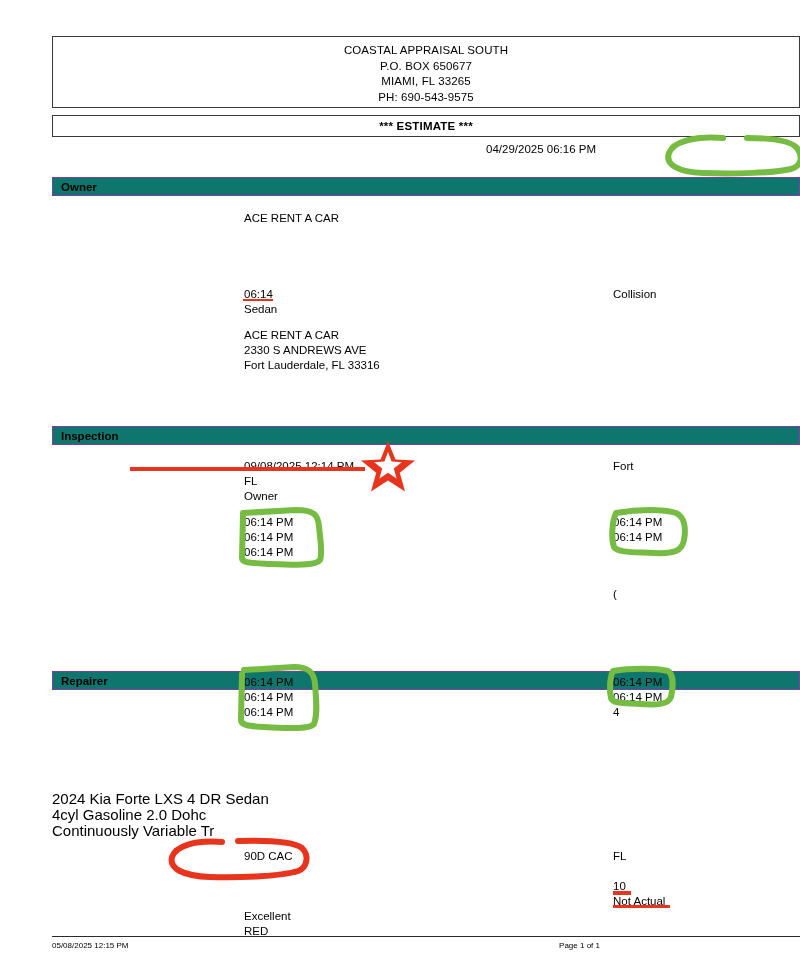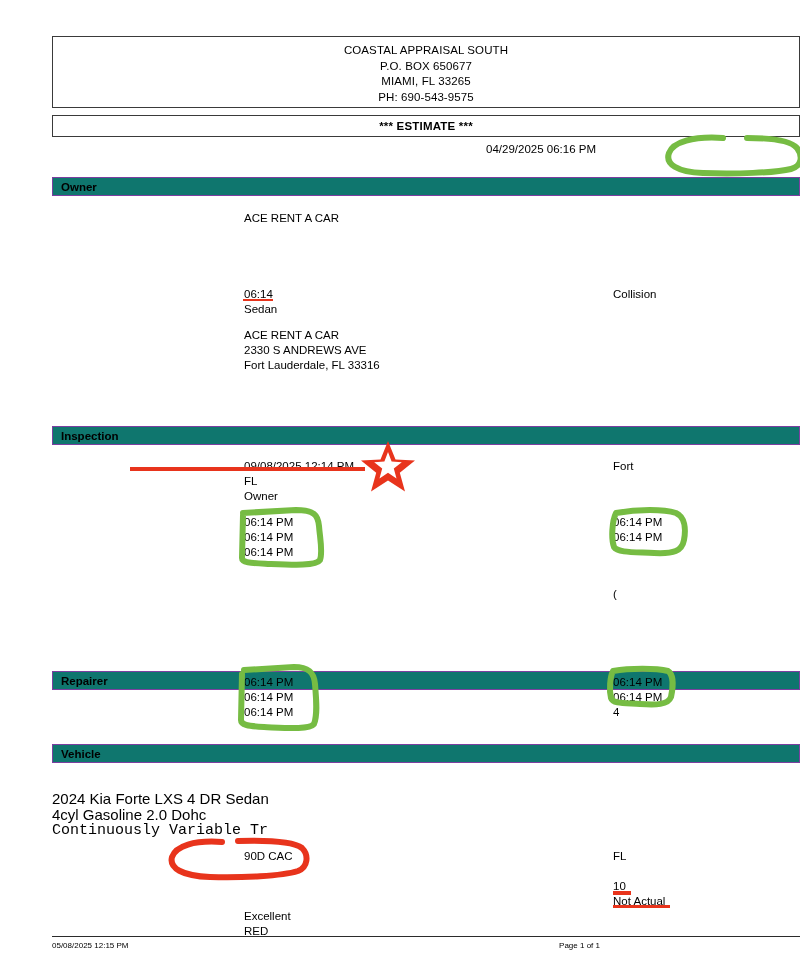--- a/index.html
+++ b/index.html
@@ -232,27 +232,24 @@
   </div>
   <div class="field col-r" style="top:690px;">
 
     <span class="fvalue">06:14 PM</span>
   </div>
   <div class="field col-r" style="top:705px;">
 
     <span class="fvalue">4</span>
   </div>
 
-  <div class="section-bar" style="top:744px;">
-    <span class="section-title">Vehicle</span>
-  </div>
 
   <div class="vehdesc" style="top:791px;">2024 Kia Forte LXS 4 DR Sedan</div>
   <div class="vehdesc" style="top:807px;">4cyl Gasoline 2.0 Dohc</div>
-  <div class="vehdesc" style="top:823px;font-family:Liberation Mono, monospace;">Continuously Variable Tr</div>
+  <div class="vehdesc" style="top:823px;">Continuously Variable Tr</div>
 
   <div class="field col-l" style="top:849px;">
 
     <span class="fvalue">90D CAC</span>
   </div>
   <div class="field col-l" style="top:864px;">
 
     <span class="fvalue faded"></span>
   </div>
   <div class="field col-l" style="top:879px;">

